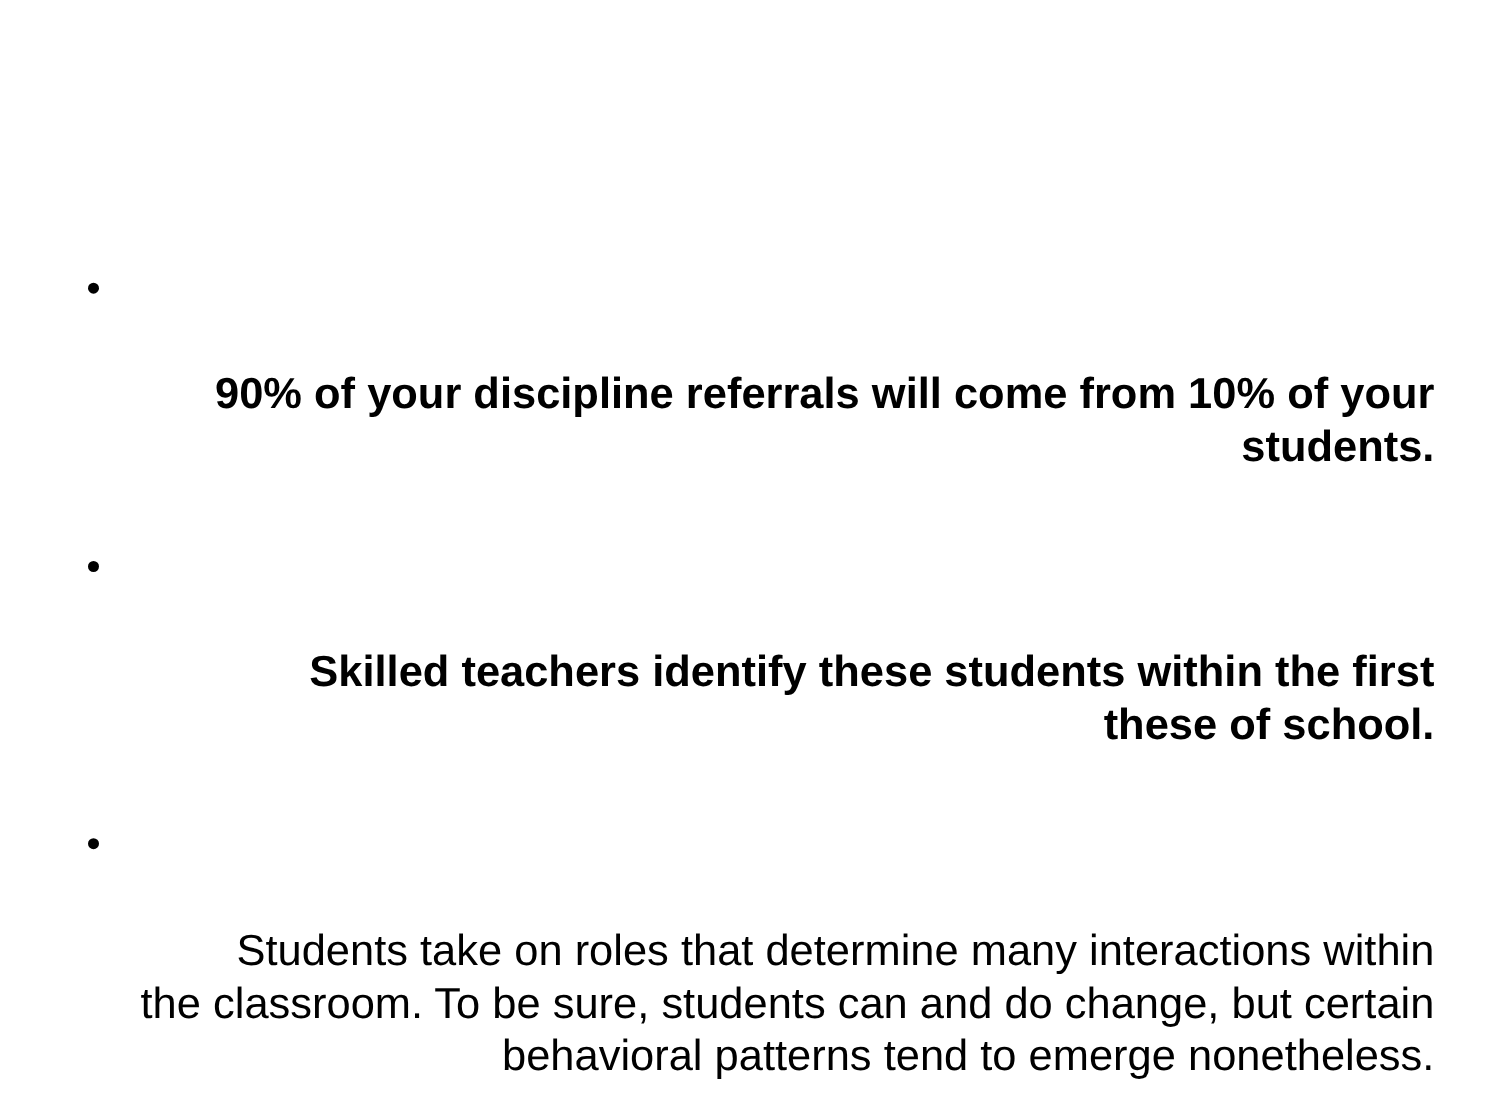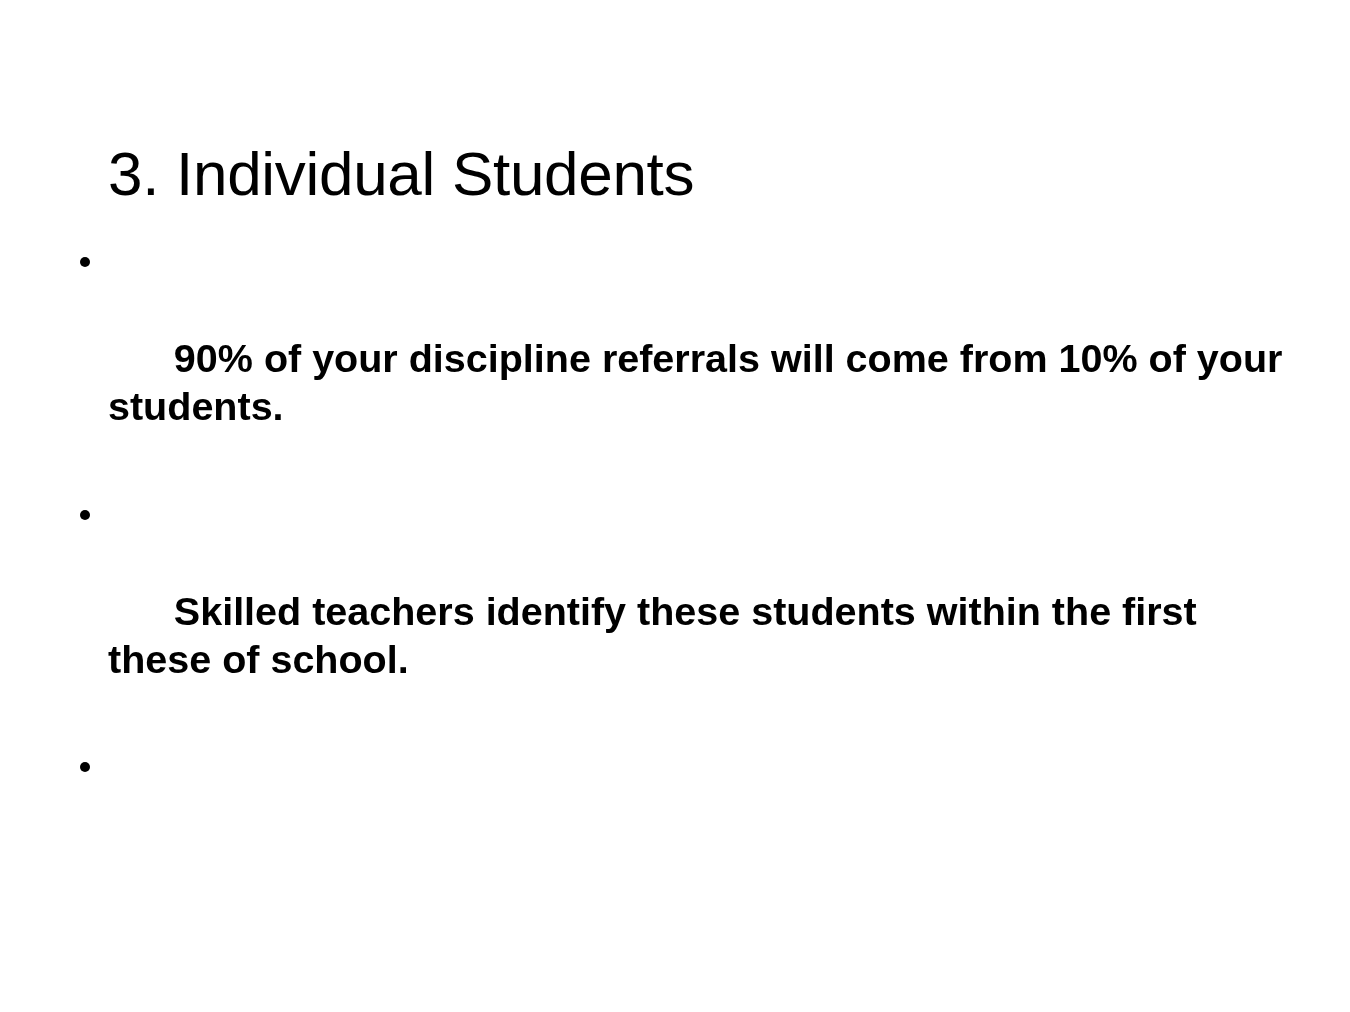--- a/index.html
+++ b/index.html
@@ -45,21 +45,21 @@
 
   .bullet {
     position: relative;
     display: block;
     padding-left: 34px;
     margin: 0 0 13px 0;
     font-size: 39.5px;
     line-height: 48px;
     font-weight: 400;
     color: #000000;
-    text-align: left;
+    text-align: right;
     white-space: pre-wrap;
   }
 
   .bullet:last-child {
     margin-bottom: 0;
   }
 
   .bullet .dot {
     position: absolute;
     left: 6px;
@@ -76,33 +76,33 @@
 
   .bullet.bold .dot {
     top: 19px;
   }
 </style>
 </head>
 <body>
 
 <div class="slide">
 
-  <h1 class="slide-title">3. Individual Students</h1>
 
   <div class="body-block">
 
     <div class="bullet bold">
       <span class="dot"></span>
       <span>90% of your discipline referrals will come from 10% of your students.</span>
     </div>
 
     <div class="bullet bold">
       <span class="dot"></span>
       <span>Skilled teachers identify these students within the first these of school.</span>
     </div>
 
     <div class="bullet">
       <span class="dot"></span>
+      <span>Students take on roles that determine many interactions within the classroom. To be sure, students can and do change, but certain behavioral patterns tend to emerge nonetheless.</span>
     </div>
 
   </div>
 
 </div>
 
 </body></html>

